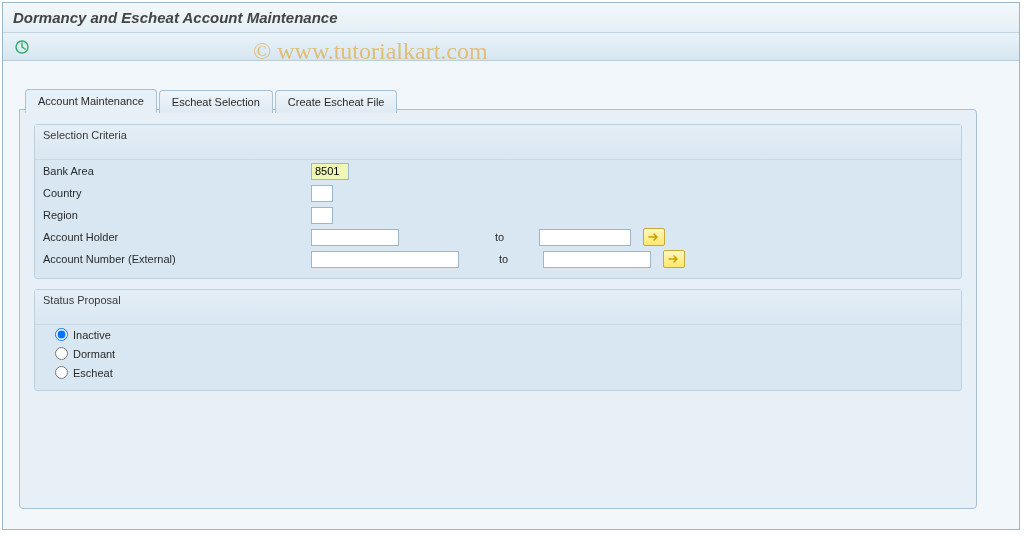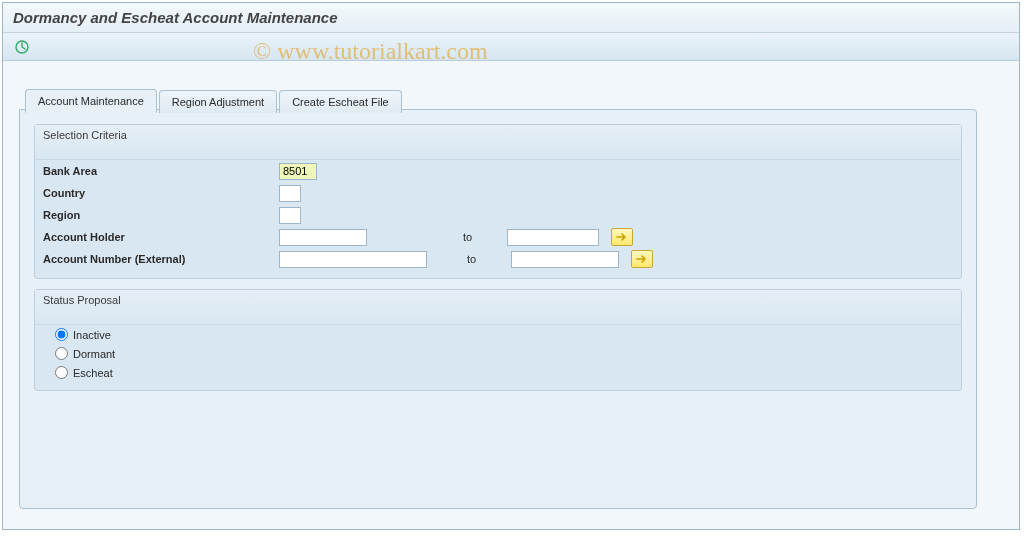--- a/index.html
+++ b/index.html
@@ -106,24 +106,23 @@
     border-bottom: 1px solid #c8dae8;
     background: linear-gradient(#e5eef6,#d9e7f2);
   }
   .form-row {
     display: flex;
     align-items: center;
     padding: 2px 8px;
     height: 22px;
   }
   .form-label {
-    width: 236px;
-    font-size: 11px;
-    color: #2a2a2a;
-    font-weight: bold;
+    width: 268px;
+    font-size: 11px;
+    color: #2a2a2a;
   }
   .field-short   { width: 38px; }
   .field-tiny    { width: 22px; }
   .field-acct    { width: 88px; }
   .field-ext     { width: 148px; }
   .field-to-acct { width: 92px; }
   .field-to-ext  { width: 108px; }
   input.sap-field {
     height: 17px;
     border: 1px solid #9fb6c8;
@@ -185,21 +184,21 @@
 
   <div class="watermark">© www.tutorialkart.com</div>
 
   <div class="content-area">
 
     <div class="tabstrip">
       <div class="tab active">
         <span>Account Maintenance</span>
       </div>
       <div class="tab">
-        <span>Region Adjustment</span>
+        <span>Escheat Selection</span>
       </div>
       <div class="tab">
         <span>Create Escheat File</span>
       </div>
     </div>
 
     <div class="tab-panel">
 
       <div class="groupbox">
         <div class="gb-title">Selection Criteria</div>

